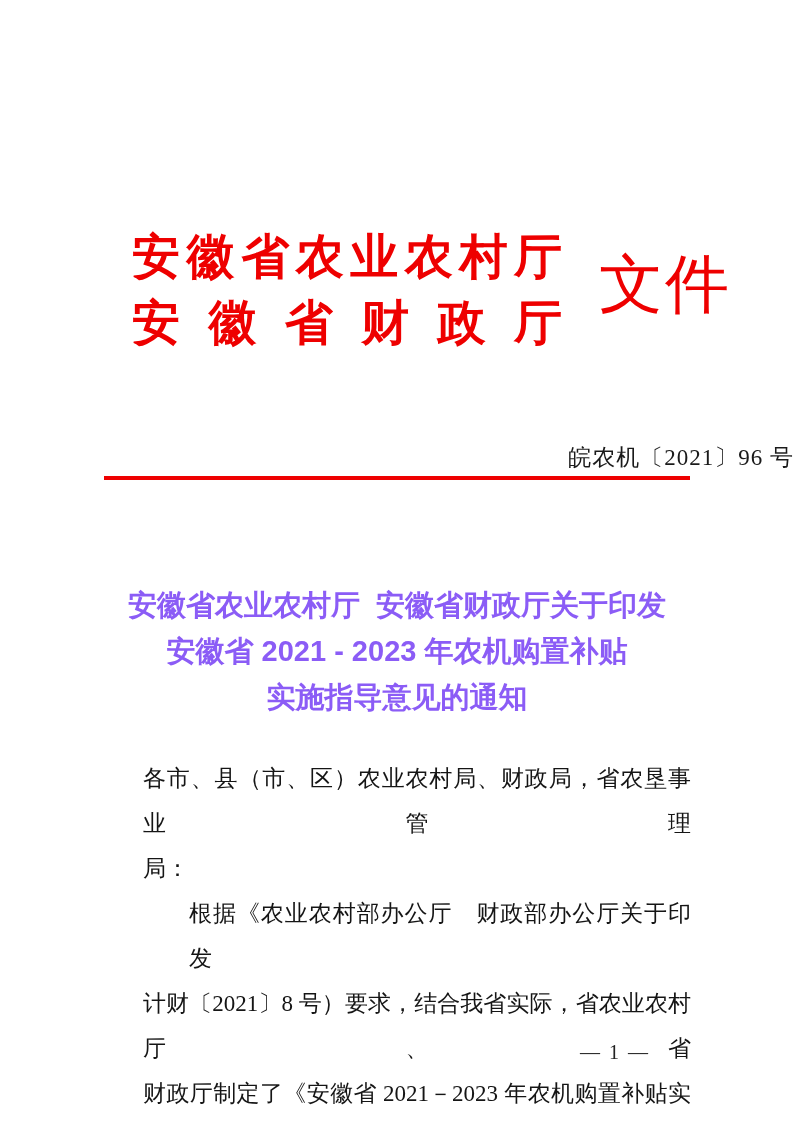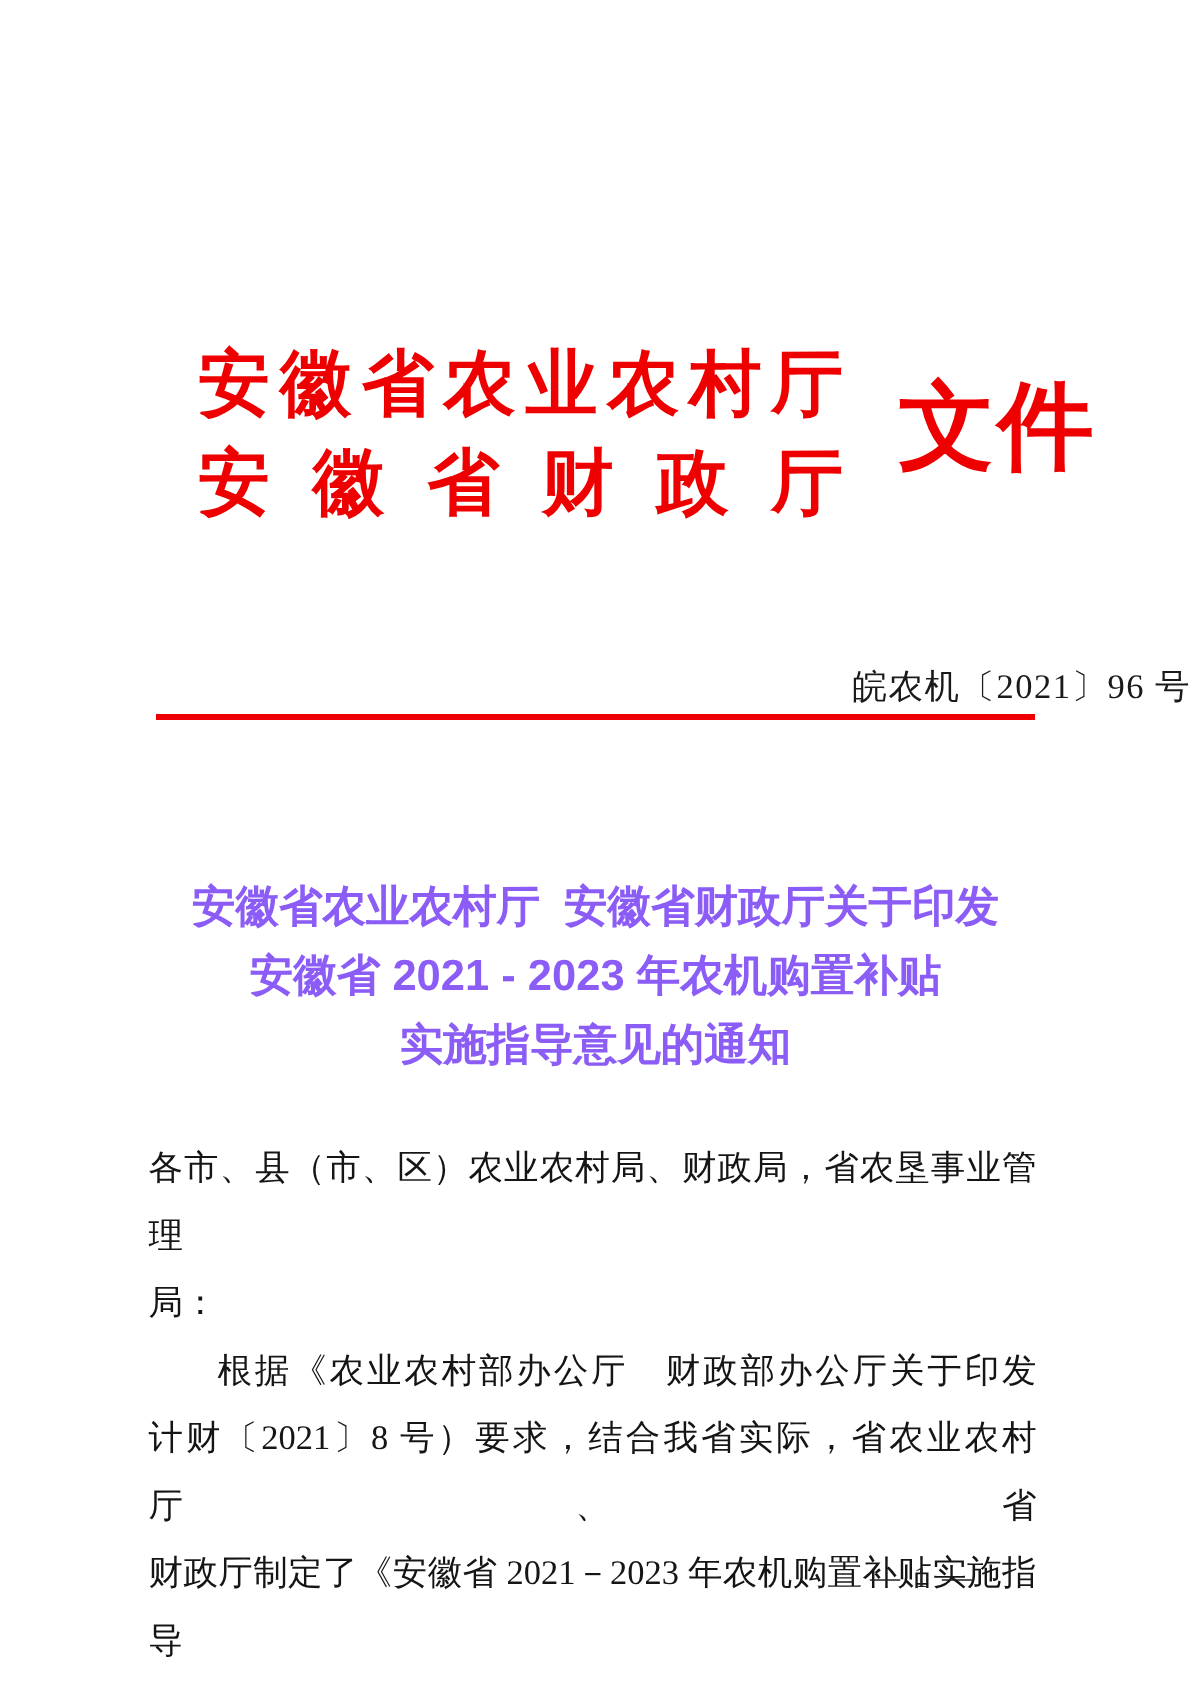--- a/index.html
+++ b/index.html
@@ -37,21 +37,21 @@
   }
   .issuer-line {
     text-align: justify;
     text-align-last: justify;
     text-justify: inter-ideograph;
     white-space: normal;
     width: 100%;
   }
   .doc-type {
     font-family: "Liberation Sans", "DejaVu Sans", sans-serif;
-    font-weight: bold;
+    font-weight: normal;
     font-size: 64px;
     line-height: 1;
     margin-left: 37px;
     margin-bottom: 12px;
     letter-spacing: 2px;
   }
 
   
   .doc-number {
     position: absolute;
@@ -94,20 +94,21 @@
     position: absolute;
     left: 99px;
     top: 756px;
     width: 592px;
     font-size: 23px;
     line-height: 45px;
     color: #151515;
   }
   .b-line {
     white-space: pre-wrap;
+    margin-left: 44px;
   }
   .b-line.just {
     text-align: justify;
     text-align-last: justify;
     text-justify: inter-ideograph;
   }
   .b-line.indent {
     padding-left: 46px;
   }
 

